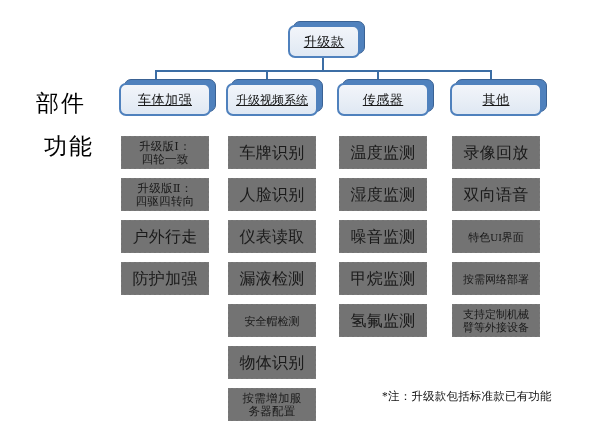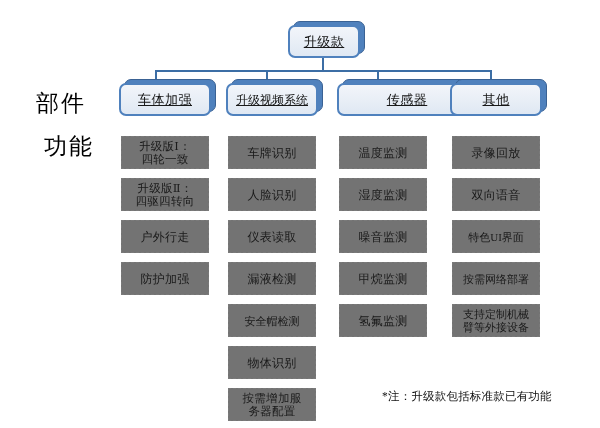--- a/index.html
+++ b/index.html
@@ -89,21 +89,21 @@
     border: 1px dashed #7a7a7a;
     background: #737373;
     box-sizing: border-box;
     display: flex;
     align-items: center;
     justify-content: center;
     text-align: center;
     padding: 0 2px;
   }
   .leaf .leaf-text {
-    font-size: 12px;
+    font-size: 16px;
     line-height: 14px;
     color: #1a1a1a;
     white-space: pre-line;
     letter-spacing: 0.3px;
   }
   .leaf.two-line .leaf-text { font-size: 11.5px; line-height: 13px; }
   .leaf.tight .leaf-text { font-size: 11px; letter-spacing: 0; }
 
   
   #footnote {
@@ -145,21 +145,21 @@
     </div>
   </div>
 
   <div class="node cat narrow" style="left:226px; top:83px; width:92px; height:33px;">
     <div class="shadow-layer"></div>
     <div class="face">
       <span class="face-text">升级视频系统</span>
     </div>
   </div>
 
-  <div class="node cat" style="left:337px; top:83px; width:92px; height:33px;padding-left:48px;">
+  <div class="node cat" style="left:337px; top:83px; width:92px; height:33px;">
     <div class="shadow-layer"></div>
     <div class="face">
       <span class="face-text">传感器</span>
     </div>
   </div>
 
   <div class="node cat" style="left:450px; top:83px; width:92px; height:33px;">
     <div class="shadow-layer"></div>
     <div class="face">
       <span class="face-text">其他</span>

